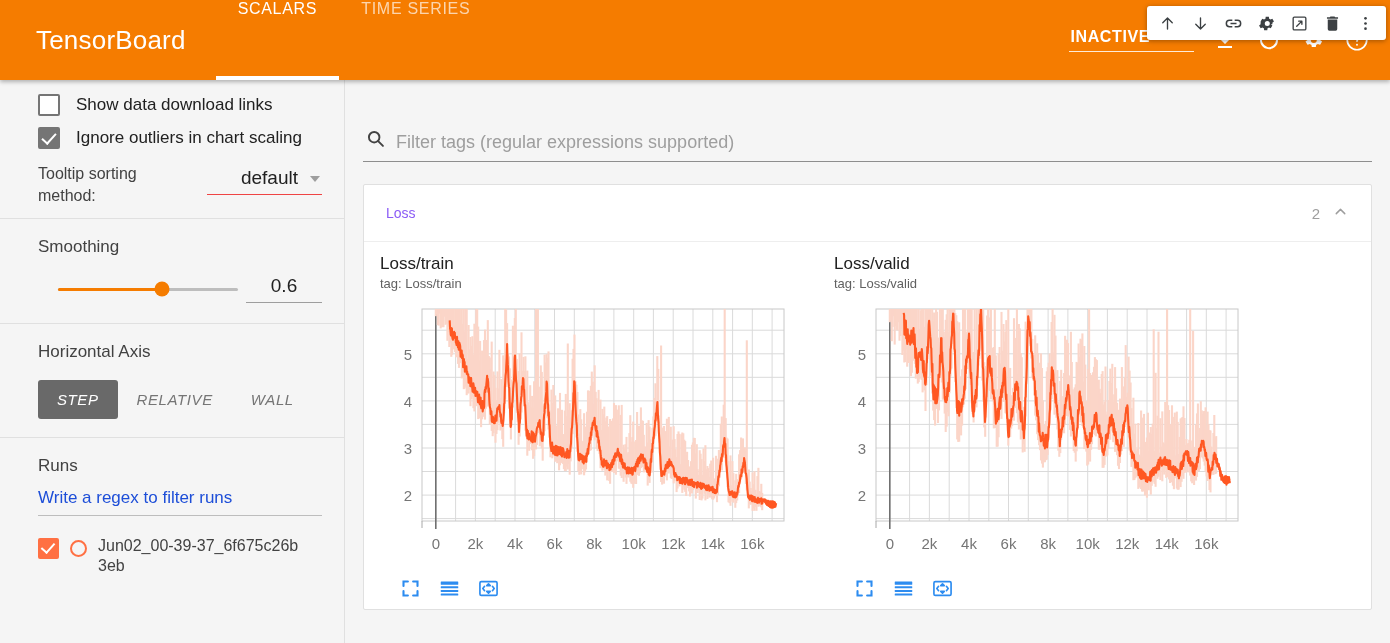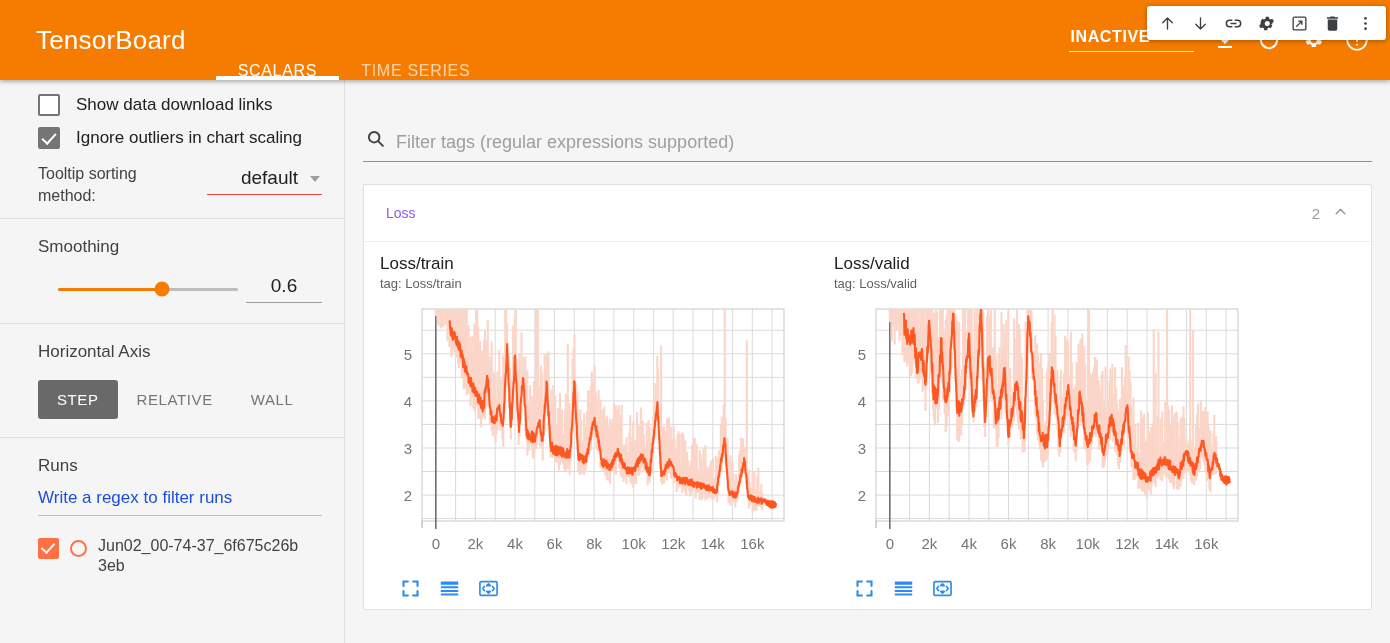--- a/index.html
+++ b/index.html
@@ -27,21 +27,21 @@
     font-weight: 500;
     letter-spacing: .2px;
     padding: 0 30px 0 36px;
     display: flex;
     align-items: center;
     white-space: nowrap;
     text-align: right;
   }
   .tabs { display: flex; align-items: stretch; }
   .tab {
-    display: flex; align-items: flex-end;
+    display: flex; align-items: flex-start;
     padding: 0 22px;
     font-size: 16px;
     letter-spacing: .7px;
     color: rgba(255,255,255,.68);
     position: relative;
     cursor: pointer;
     white-space: nowrap;
   }
   .tab.active { color: #fff; }
   .tab.active::after {
@@ -213,20 +213,21 @@
 
   .hax-buttons { display: flex; align-items: center; }
   .hax-btn {
     font-size: 15px;
     letter-spacing: .6px;
     color: #757575;
     padding: 11px 19px;
     cursor: pointer;
     border-radius: 3px;
     white-space: nowrap;
+    font-style: italic;
   }
   .hax-btn.active { background: #696969; color: #fff; }
 
   .runs-filter {
     margin-top: 8px;
     border-bottom: 1px solid #bdbdbd;
     padding-bottom: 7px;
     font-size: 17px;
     color: #1d4ed8;
     cursor: text;
@@ -463,21 +464,21 @@
 
     <div class="sb-divider"></div>
 
     <div class="sb-block" style="padding-top:18px;">
       <div class="sec-title" style="margin-bottom:12px;">Runs</div>
       <div class="runs-filter">Write a regex to filter runs</div>
 
       <div class="run-row">
         <div class="run-cb"></div>
         <div class="run-dot"></div>
-        <div class="run-name">Jun02_00-74-37_6f675c26b3eb</div>
+        <div class="run-name">Jun02_00-39-37_6f675c26b3eb</div>
       </div>
     </div>
   </div>
 
   <div class="main">
 
     <div class="filter-bar">
       <span>
         <svg width="21" height="21" viewBox="0 0 24 24" fill="none" stroke="#424242" stroke-width="2.2">
           <circle cx="10.5" cy="10.5" r="6"></circle>

